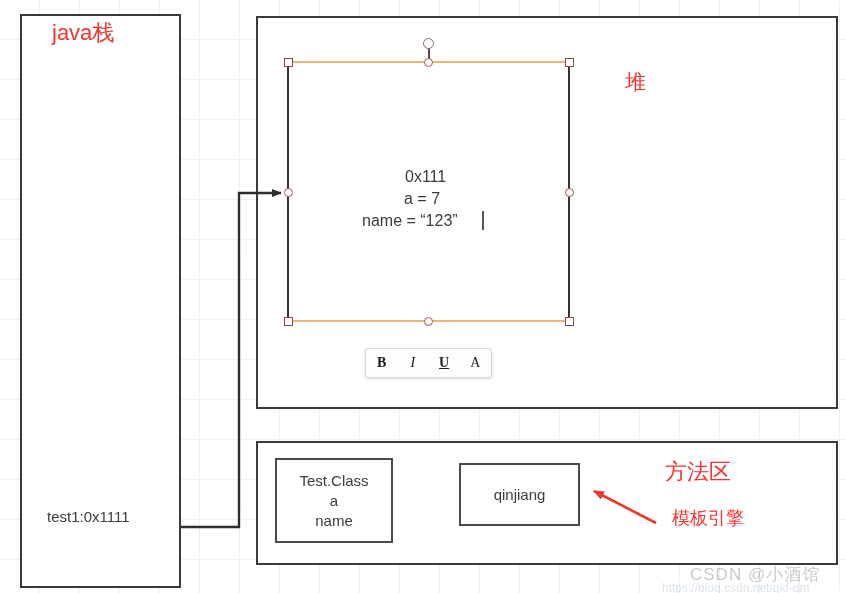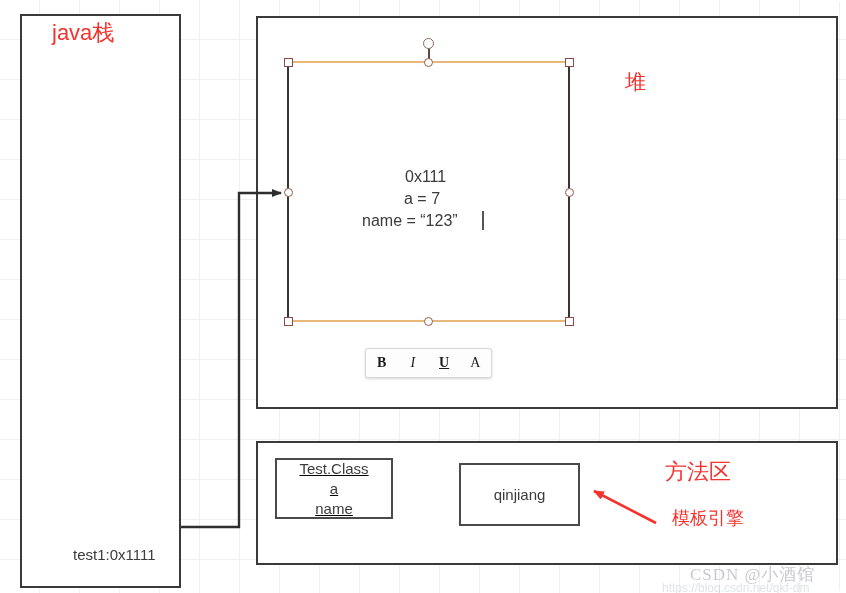--- a/index.html
+++ b/index.html
@@ -50,25 +50,24 @@
   #java-stack-title {
     left: 52px; top: 18px;
     font-size: 22px;
   }
   #var-name-note {
     left: 33px; top: 441px;
     font-size: 17px;
   }
   #test1-value {
     position: absolute;
-    left: 47px; top: 546px;
+    left: 47px; top: 508px;
     font-size: 15px;
     color: #3c3c3c;
     white-space: nowrap;
-    margin-left: 26px;
   }
 
   
   #heap-container {
     left: 256px; top: 16px;
     width: 582px; height: 393px;
   }
   #heap-title {
     left: 625px; top: 68px;
     font-size: 21px;
@@ -171,26 +170,25 @@
   .fmt-u { text-decoration: underline; font-weight: bold; font-family: "Liberation Serif", serif;}
   .fmt-a { font-family: "Liberation Serif", serif; }
 
   
   #method-area {
     left: 256px; top: 441px;
     width: 582px; height: 124px;
   }
   #testclass-box {
     left: 275px; top: 458px;
-    width: 118px; height: 61px;
+    width: 118px; height: 85px;
     display: flex;
     flex-direction: column;
     align-items: center;
     justify-content: center;
-    text-decoration: underline;
   }
   #qinjiang-box {
     left: 459px; top: 463px;
     width: 121px; height: 63px;
     display: flex;
     align-items: center;
     justify-content: center;
   }
   .inner-text {
     color: #3c3c3c;
@@ -218,21 +216,21 @@
   }
 
   
   #watermark {
     position: absolute;
     left: 690px; top: 563px;
     font-size: 17px;
     color: rgba(120,120,130,0.40);
     white-space: nowrap;
     letter-spacing: 1px;
-    font-family: Liberation Serif, serif;
+    font-family: Liberation Sans, sans-serif;
   }
   #watermark-url {
     position: absolute;
     left: 662px; top: 581px;
     font-size: 12px;
     color: rgba(150,170,190,0.32);
     white-space: nowrap;
   }
 </style>
 </head>

